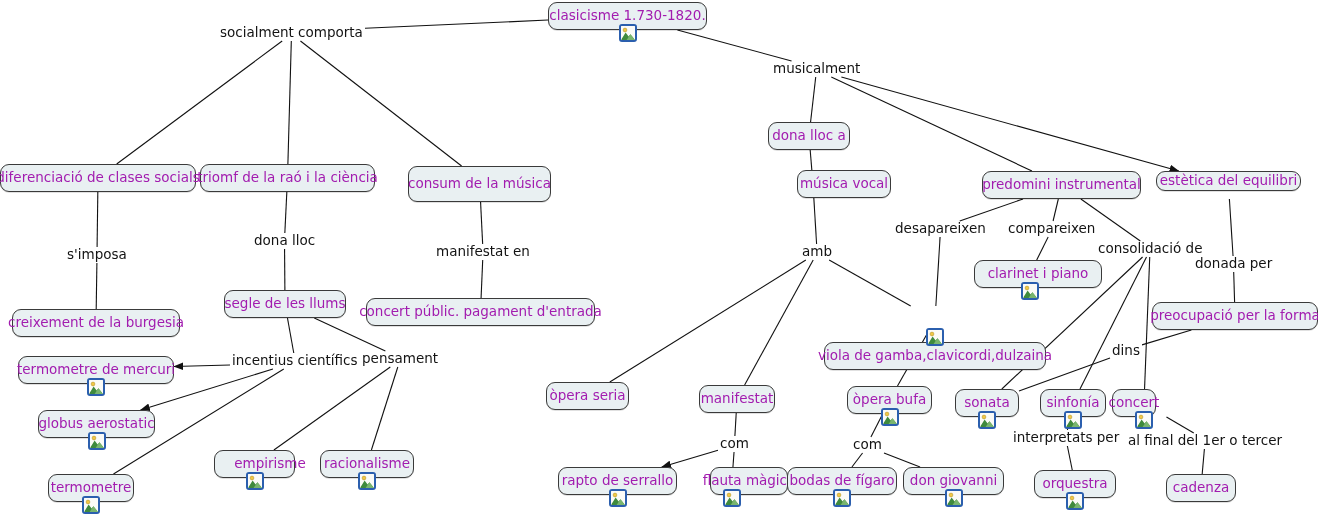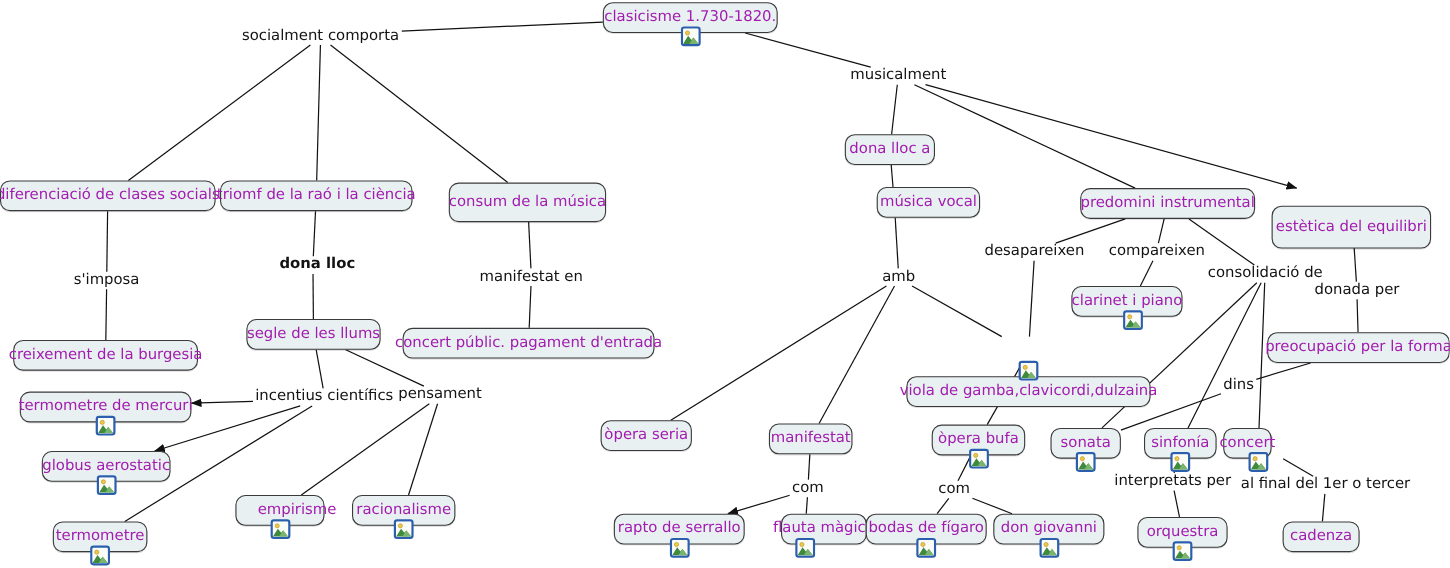--- a/index.html
+++ b/index.html
@@ -219,24 +219,24 @@
       </div>
       <div class="node" style="left: 768px; top: 122px; width: 82px; height: 28px;">
         <span class="nlabel">dona lloc a</span>
       </div>
       <div class="node" style="left: 764px; top: 170px; width: 94px; height: 28px; margin-left: 33px;">
         <span class="nlabel">música vocal</span>
       </div>
       <div class="node" style="left: 982px; top: 171px; width: 159px; height: 28px; align-items: center;">
         <span class="nlabel">predomini instrumental</span>
       </div>
-      <div class="node" style="left: 1156px; top: 171px; width: 145px; height: 39px; margin-top: 16px;">
+      <div class="node" style="left: 1156px; top: 171px; width: 145px; height: 20px;">
         <span class="nlabel">estètica del equilibri</span>
       </div>
-      <div class="node" style="left: 974px; top: 260px; width: 101px; height: 28px; text-align: right;">
+      <div class="node" style="left: 974px; top: 260px; width: 128px; height: 28px; text-align: right;">
         <span class="nlabel">clarinet i piano</span>
       </div>
       <div class="res-icon" style="left: 1021px; top: 282px;">
         <svg width="14" height="14" viewBox="0 0 14 14">
           <rect x="0" y="0" width="14" height="14" fill="#fbfbf7"></rect>
           <circle cx="4" cy="4" r="1.9" fill="#f2c744" stroke="#a98c1e" stroke-width="0.5"></circle>
           <path d="M0 14 L4.6 6.6 L7.6 10.4 L9.4 8.2 L14 14 Z" fill="#3f8a3d"></path>
           <path d="M5.6 14 L9.4 8.2 L14 14 Z" fill="#79b56e"></path>
         </svg>
       </div>
@@ -360,21 +360,21 @@
         </svg>
       </div>
       <div class="node" style="left: 1166px; top: 474px; width: 70px; height: 28px;">
         <span class="nlabel">cadenza</span>
       </div>
     </div>
   <div id="label-layer">
       <div class="link-label" style="left: 218px; top: 26px;">socialment comporta</div>
       <div class="link-label" style="left: 771px; top: 62px;">musicalment</div>
       <div class="link-label" style="left: 65px; top: 248px;">s'imposa</div>
-      <div class="link-label" style="left: 252px; top: 234px; font-weight: bold;">dona lloc</div>
+      <div class="link-label" style="left: 252px; top: 234px;">dona lloc</div>
       <div class="link-label" style="left: 434px; top: 245px;">manifestat en</div>
       <div class="link-label" style="left: 230px; top: 354px;">incentius científics</div>
       <div class="link-label" style="left: 360px; top: 352px;">pensament</div>
       <div class="link-label" style="left: 800px; top: 245px;">amb</div>
       <div class="link-label" style="left: 893px; top: 222px;">desapareixen</div>
       <div class="link-label" style="left: 1006px; top: 222px;">compareixen</div>
       <div class="link-label" style="left: 1096px; top: 242px;">consolidació de</div>
       <div class="link-label" style="left: 1193px; top: 257px;">donada per</div>
       <div class="link-label" style="left: 1110px; top: 344px;">dins</div>
       <div class="link-label" style="left: 1011px; top: 431px;">interpretats per</div>

